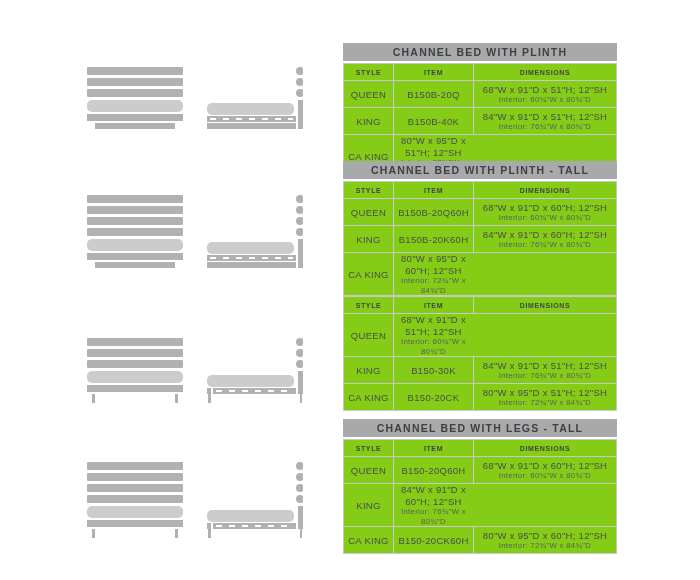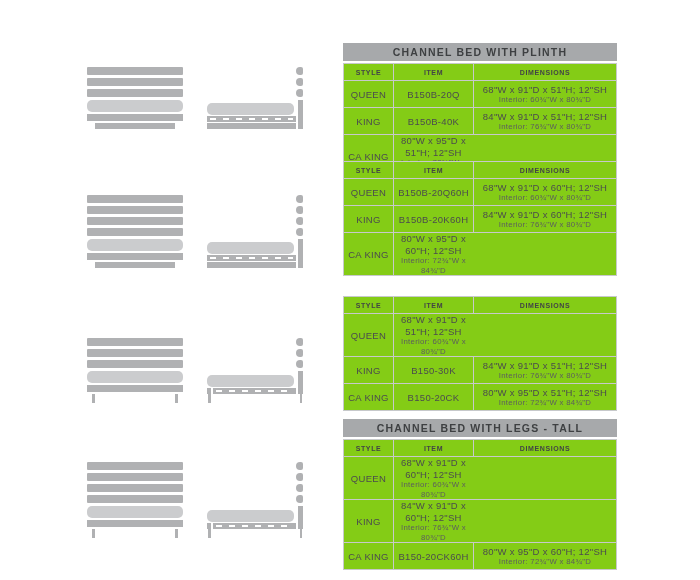--- a/index.html
+++ b/index.html
@@ -219,20 +219,21 @@
         <div class="cell">CA KING</div>
         <div class="cell">
           <div class="d1">80"W x 95"D x 51"H; 12"SH</div>
           <div class="d2">Interior: 72¾"W x 84¾"D</div>
         </div>
       </div>
     </div>
   </section>
 
   <section class="spec" style="top:161px">
+    <header class="t-title">CHANNEL BED WITH PLINTH - TALL</header>
     <div class="t-grid">
       <div class="t-row t-head">
         <div class="cell">STYLE</div>
         <div class="cell">ITEM</div>
         <div class="cell">DIMENSIONS</div>
       </div>
       <div class="t-row">
         <div class="cell">QUEEN</div>
         <div class="cell">B150B-20Q60H</div>
         <div class="cell">
@@ -294,20 +295,21 @@
   <section class="spec" style="top:419px">
     <header class="t-title">CHANNEL BED WITH LEGS - TALL</header>
     <div class="t-grid">
       <div class="t-row t-head">
         <div class="cell">STYLE</div>
         <div class="cell">ITEM</div>
         <div class="cell">DIMENSIONS</div>
       </div>
       <div class="t-row">
         <div class="cell">QUEEN</div>
+        <div class="cell">B150-20Q60H</div>
         <div class="cell">
           <div class="d1">68"W x 91"D x 60"H; 12"SH</div>
           <div class="d2">Interior: 60¾"W x 80¾"D</div>
         </div>
       </div>
       <div class="t-row">
         <div class="cell">KING</div>
         <div class="cell">
           <div class="d1">84"W x 91"D x 60"H; 12"SH</div>
           <div class="d2">Interior: 76¾"W x 80¾"D</div>

